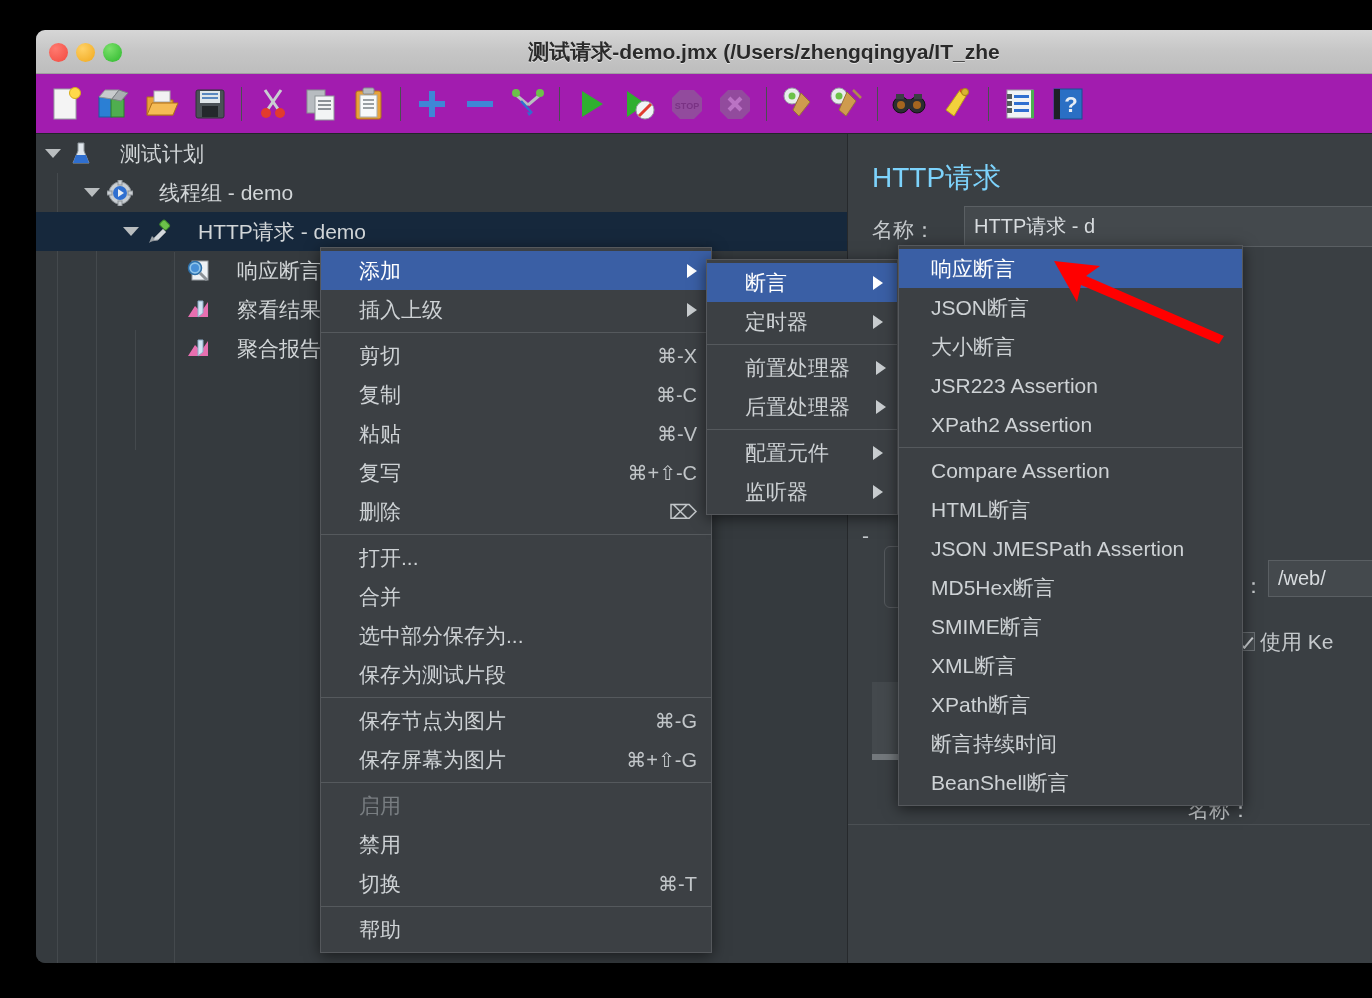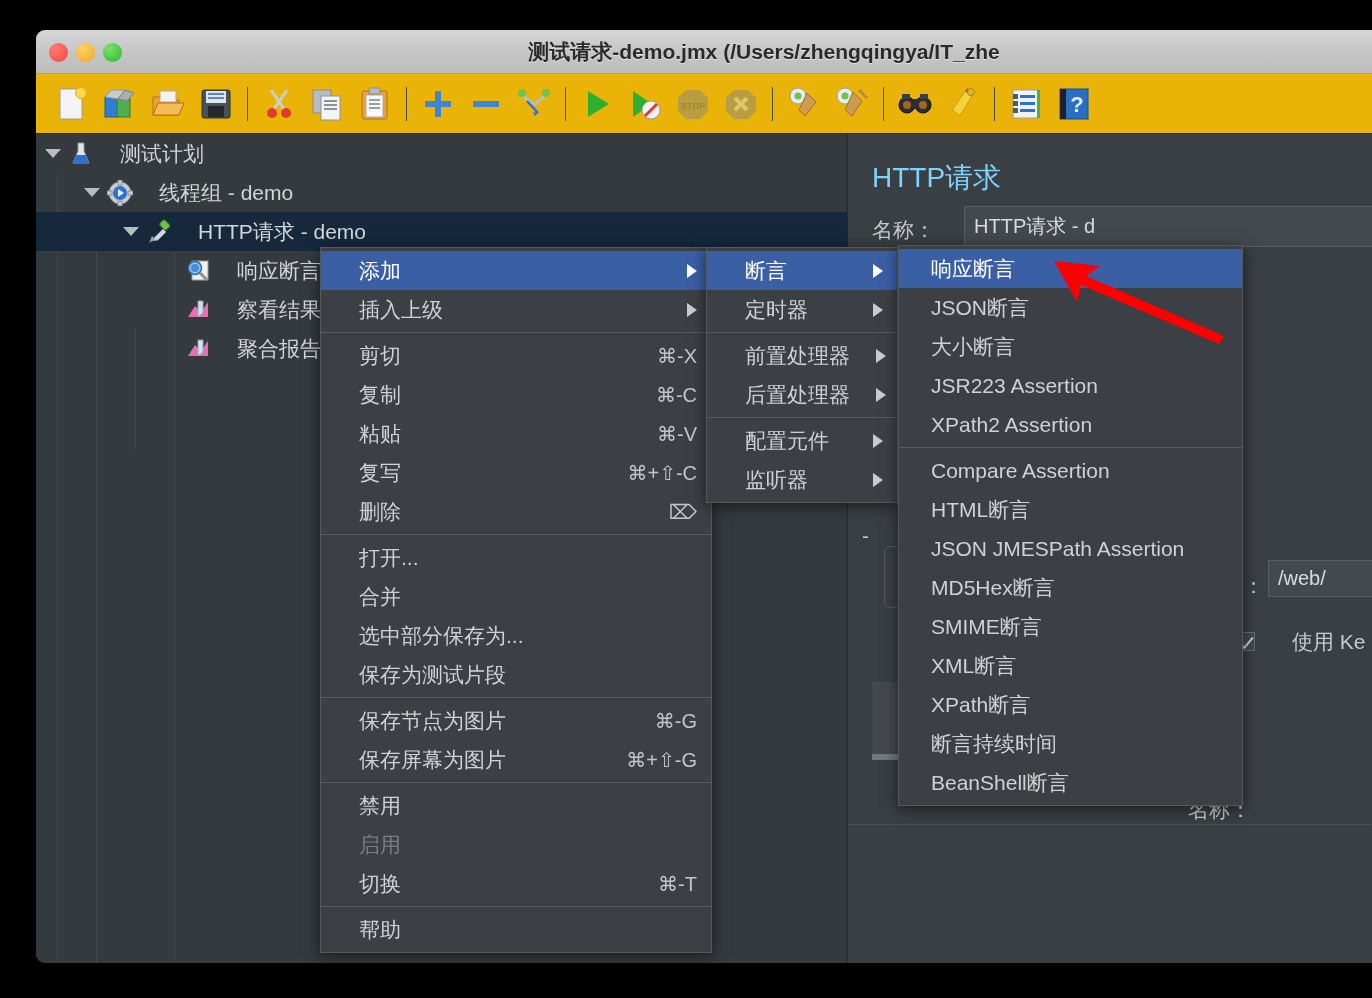--- a/index.html
+++ b/index.html
@@ -33,22 +33,22 @@
   .wtitle {
     width: 100%; text-align: center; color: #2a2a2a;
     font-size: 21px; font-weight: 700; white-space: nowrap;
     padding-left: 74px; padding-right: 0; overflow: hidden;
     text-shadow: 0 1px 0 rgba(255,255,255,.55);
     margin-left: 46px;
   }
 
   
   .toolbar {
-    height: 60px; background: #eab308;
-    display: flex; align-items: center; padding: 0 12px;
+    height: 60px; background: #a21caf;
+    display: flex; align-items: center; padding: 0 6px;
     border-bottom: 1px solid #22262a;
   }
   .tbtn {
     width: 48px; height: 48px; display: flex; align-items: center;
     justify-content: center; position: relative;
   }
   .tbtn.dis { opacity: .45; }
   .tsep { width: 1px; height: 34px; background: #4a4e52; margin: 0 7px; }
   .tbtn svg { display: block; }
 
@@ -127,21 +127,21 @@
   .mi .acc { color: #c2c6c9; font-size: 20px; margin-left: 30px; }
   .mi .arw {
     margin-left: 26px; width: 0; height: 0;
     border-top: 7px solid transparent; border-bottom: 7px solid transparent;
     border-left: 10px solid #c8cccf;
   }
   .mi.hl .arw { border-left-color: #ffffff; }
   .msep { height: 1px; background: #55595d; margin: 3px 0; }
 
   #menu-context { left: 320px; top: 247px; width: 392px; }
-  #menu-add     { left: 706px; top: 247px; width: 192px; }
+  #menu-add     { left: 706px; top: 259px; width: 192px; }
   #menu-assert  { left: 898px; top: 245px; width: 345px; }
 
   #menu-assert .mi { padding-left: 32px; font-size: 21px; }
 
   
   #annot-arrow { position: absolute; left: 0; top: 0; width: 1372px; height: 998px;
                  pointer-events: none; z-index: 60; }
 </style>
 </head>
 <body>
@@ -432,21 +432,21 @@
         <div class="rp-box" style="left:36px; top:412px; width:300px; height:62px;"></div>
 
         <div class="rp-tabstrip" style="left:24px; top:548px; width:44px; height:78px;">
           <div class="acc"></div>
         </div>
 
         <div class="rp-lbl" style="left:395px; top:438px;">：</div>
         <div class="rp-field" style="left:420px; top:426px; width:120px;">/web/</div>
 
         <div class="chk" style="left:388px; top:498px;"></div>
-        <div class="rp-lbl" style="left:444px; top:494px;">使用 Ke</div>
+        <div class="rp-lbl" style="left:412px; top:494px;">使用 Ke</div>
 
         <div class="rp-divider" style="left:0; top:690px; width:522px;"></div>
         <div class="rp-lbl" style="left:340px; top:662px;">名称：</div>
       </div>
     </div>
   </div>
 
   <div class="menu" id="menu-context">
     <div class="mi hl">
       <span class="lab">添加</span>
@@ -493,25 +493,25 @@
     <div class="msep"></div>
     <div class="mi">
       <span class="lab">保存节点为图片</span>
       <span class="acc">⌘-G</span>
     </div>
     <div class="mi">
       <span class="lab">保存屏幕为图片</span>
       <span class="acc">⌘+⇧-G</span>
     </div>
     <div class="msep"></div>
-    <div class="mi">
-      <span class="lab">禁用</span>
-    </div>
     <div class="mi dis">
       <span class="lab">启用</span>
+    </div>
+    <div class="mi">
+      <span class="lab">禁用</span>
     </div>
     <div class="mi">
       <span class="lab">切换</span>
       <span class="acc">⌘-T</span>
     </div>
     <div class="msep"></div>
     <div class="mi">
       <span class="lab">帮助</span>
     </div>
   </div>

